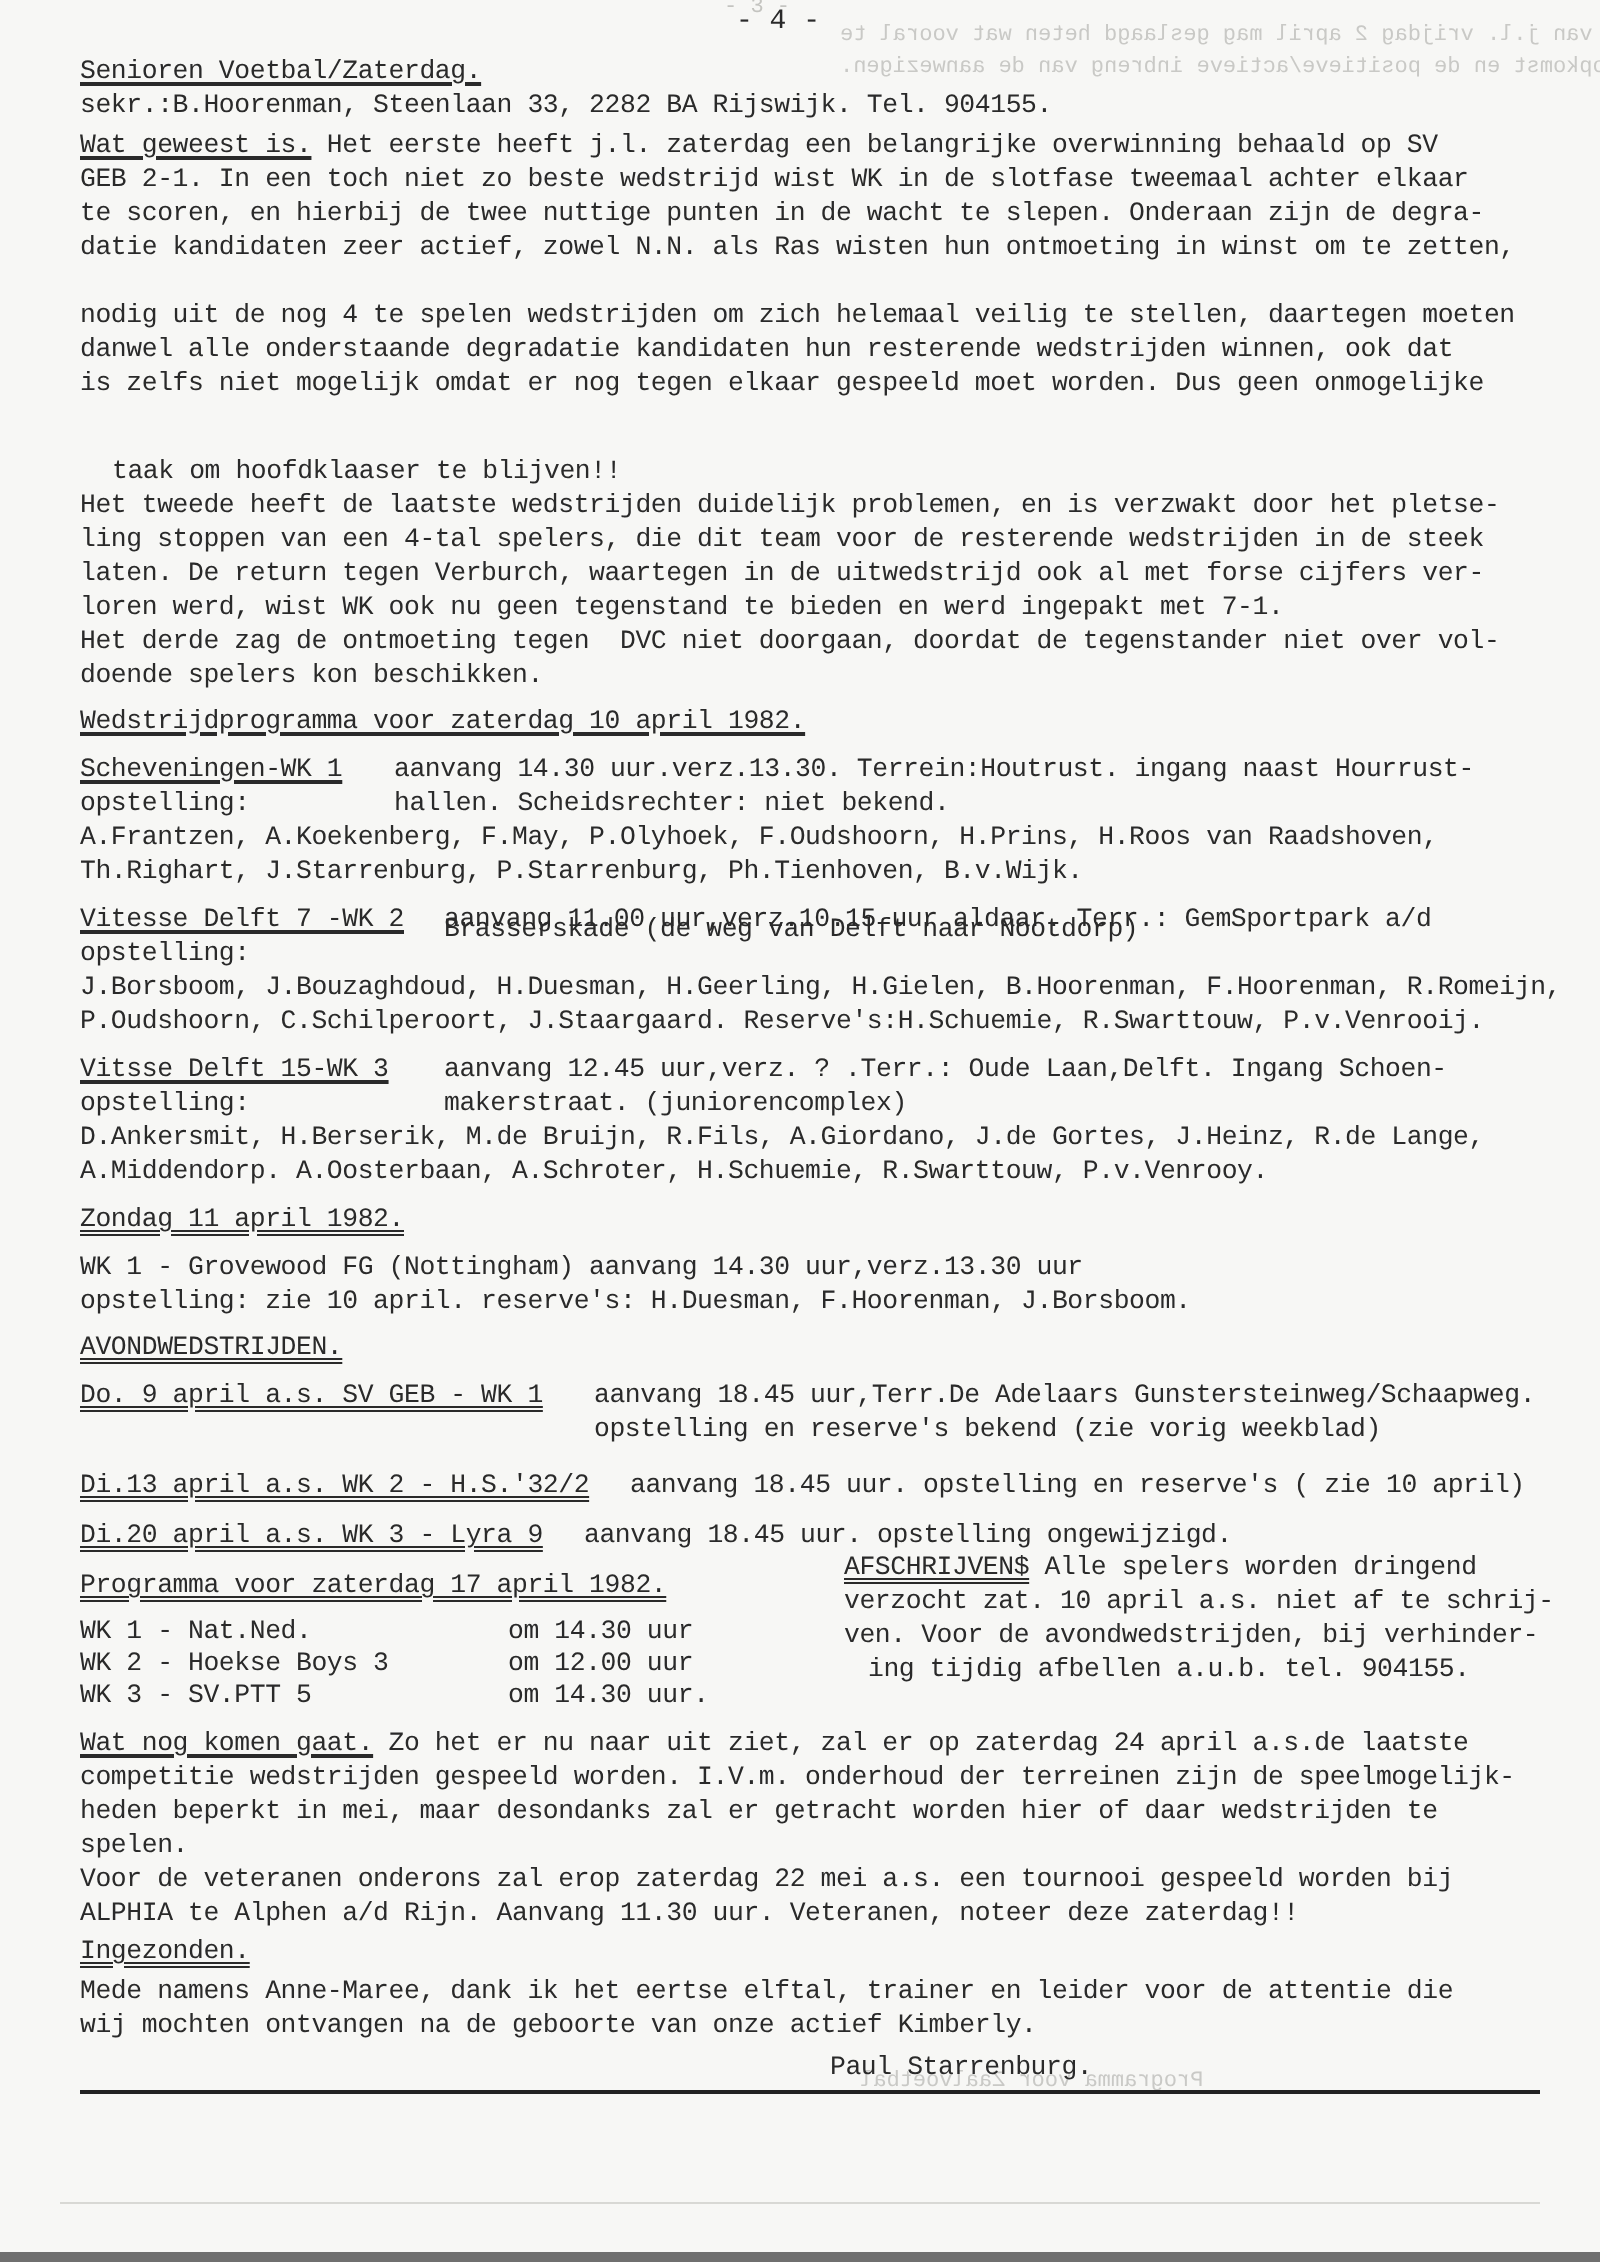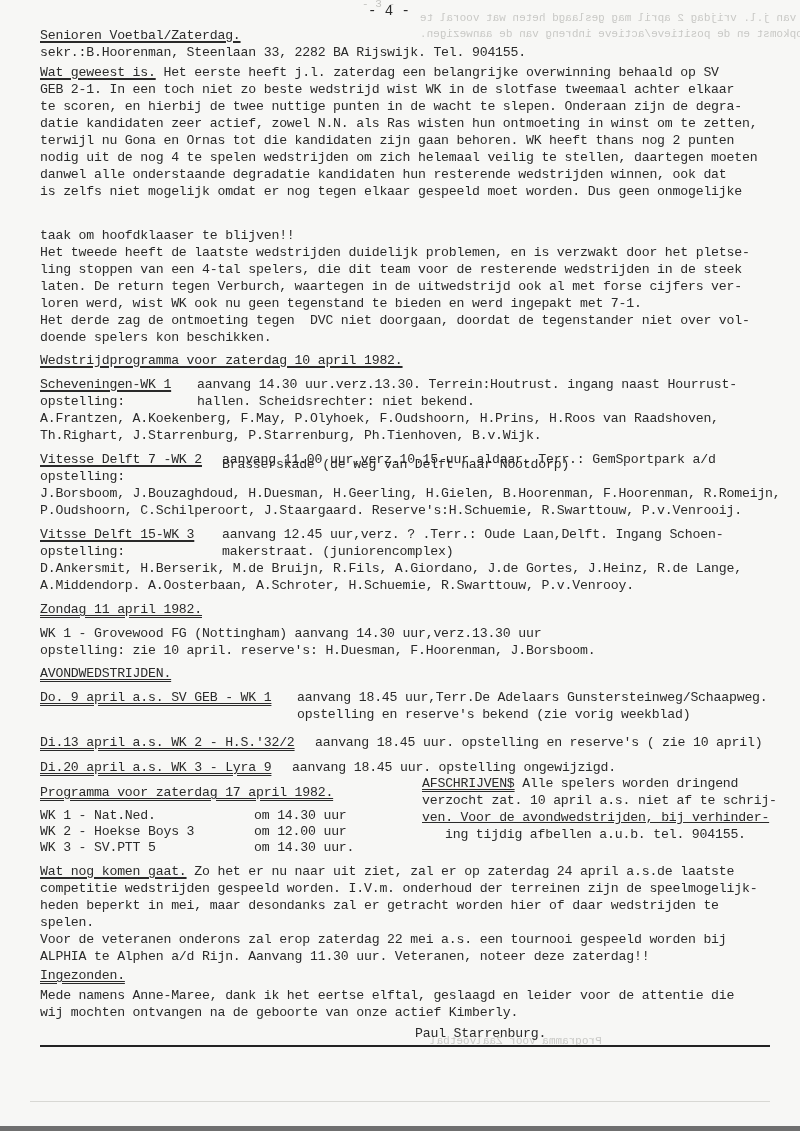--- a/index.html
+++ b/index.html
@@ -38,25 +38,24 @@
 
   <span class="page-number" style="top:3px;">- 4 -</span>
 
   <div class="ln u" style="left:40px;top:28px;">Senioren Voetbal/Zaterdag.</div>
   <div class="ln" style="left:40px;top:45px;">sekr.:B.Hoorenman, Steenlaan 33, 2282 BA Rijswijk. Tel. 904155.</div>
 
   <div class="ln" style="left:40px;top:65px;"><span class="u">Wat geweest is.</span><span> Het eerste heeft j.l. zaterdag een belangrijke overwinning behaald op SV</span></div>
   <div class="ln" style="left:40px;top:82px;">GEB 2-1. In een toch niet zo beste wedstrijd wist WK in de slotfase tweemaal achter elkaar</div>
   <div class="ln" style="left:40px;top:99px;">te scoren, en hierbij de twee nuttige punten in de wacht te slepen. Onderaan zijn de degra-</div>
   <div class="ln" style="left:40px;top:116px;">datie kandidaten zeer actief, zowel N.N. als Ras wisten hun ontmoeting in winst om te zetten,</div>
-  <div class="ln" style="left:40px;top:133px;">terwijl nu Gona en Ornas tot die kandidaten zijn gaan behoren. WK heeft thans nog 2 punten</div>
   <div class="ln" style="left:40px;top:150px;">nodig uit de nog 4 te spelen wedstrijden om zich helemaal veilig te stellen, daartegen moeten</div>
   <div class="ln" style="left:40px;top:167px;">danwel alle onderstaande degradatie kandidaten hun resterende wedstrijden winnen, ook dat</div>
   <div class="ln" style="left:40px;top:184px;">is zelfs niet mogelijk omdat er nog tegen elkaar gespeeld moet worden. Dus geen onmogelijke</div>
-  <div class="ln" style="left:40px;top:228px;">taak om hoofdklaaser te blijven!!</div>
+  <div class="ln" style="left:56px;top:228px;">taak om hoofdklaaser te blijven!!</div>
   <div class="ln" style="left:40px;top:245px;">Het tweede heeft de laatste wedstrijden duidelijk problemen, en is verzwakt door het pletse-</div>
   <div class="ln" style="left:40px;top:262px;text-align:right;">ling stoppen van een 4-tal spelers, die dit team voor de resterende wedstrijden in de steek</div>
   <div class="ln" style="left:40px;top:279px;">laten. De return tegen Verburch, waartegen in de uitwedstrijd ook al met forse cijfers ver-</div>
   <div class="ln" style="left:40px;top:296px;">loren werd, wist WK ook nu geen tegenstand te bieden en werd ingepakt met 7-1.</div>
   <div class="ln" style="left:40px;top:313px;">Het derde zag de ontmoeting tegen  DVC niet doorgaan, doordat de tegenstander niet over vol-</div>
   <div class="ln" style="left:40px;top:330px;">doende spelers kon beschikken.</div>
 
   <div class="ln u" style="left:40px;top:353px;">Wedstrijdprogramma voor zaterdag 10 april 1982.</div>
 
   <div class="ln u" style="left:40px;top:377px;">Scheveningen-WK 1</div>
@@ -98,31 +97,31 @@
   <div class="ln uu" style="left:40px;top:785px;">Programma voor zaterdag 17 april 1982.</div>
   <div class="ln" style="left:40px;top:808px;">WK 1 - Nat.Ned.</div>
   <div class="ln" style="left:254px;top:808px;">om 14.30 uur</div>
   <div class="ln" style="left:40px;top:824px;">WK 2 - Hoekse Boys 3</div>
   <div class="ln" style="left:254px;top:824px;">om 12.00 uur</div>
   <div class="ln" style="left:40px;top:840px;">WK 3 - SV.PTT 5</div>
   <div class="ln" style="left:254px;top:840px;">om 14.30 uur.</div>
 
   <div class="ln" style="left:422px;top:776px;"><span class="uu">AFSCHRIJVEN$</span><span> Alle spelers worden dringend</span></div>
   <div class="ln" style="left:422px;top:793px;">verzocht zat. 10 april a.s. niet af te schrij-</div>
-  <div class="ln" style="left:422px;top:810px;text-decoration:underline;">ven. Voor de avondwedstrijden, bij verhinder-</div>
-  <div class="ln" style="left:445px;top:827px;text-align:right;">ing tijdig afbellen a.u.b. tel. 904155.</div>
+  <div class="ln" style="left:422px;top:810px;">ven. Voor de avondwedstrijden, bij verhinder-</div>
+  <div class="ln" style="left:434px;top:827px;text-align:right;">ing tijdig afbellen a.u.b. tel. 904155.</div>
 
   <div class="ln" style="left:40px;top:864px;"><span class="u">Wat nog komen gaat.</span><span> Zo het er nu naar uit ziet, zal er op zaterdag 24 april a.s.de laatste</span></div>
   <div class="ln" style="left:40px;top:881px;">competitie wedstrijden gespeeld worden. I.V.m. onderhoud der terreinen zijn de speelmogelijk-</div>
   <div class="ln" style="left:40px;top:898px;">heden beperkt in mei, maar desondanks zal er getracht worden hier of daar wedstrijden te</div>
   <div class="ln" style="left:40px;top:915px;">spelen.</div>
   <div class="ln" style="left:40px;top:932px;">Voor de veteranen onderons zal erop zaterdag 22 mei a.s. een tournooi gespeeld worden bij</div>
   <div class="ln" style="left:40px;top:949px;">ALPHIA te Alphen a/d Rijn. Aanvang 11.30 uur. Veteranen, noteer deze zaterdag!!</div>
 
   <div class="ln uu" style="left:40px;top:968px;">Ingezonden.</div>
-  <div class="ln" style="left:40px;top:988px;">Mede namens Anne-Maree, dank ik het eertse elftal, geslaagd en leider voor de attentie die</div>
+  <div class="ln" style="left:40px;top:988px;">Mede namens Anne-Maree, dank ik het eertse elftal, trainer en leider voor de attentie die</div>
   <div class="ln" style="left:40px;top:1005px;">wij mochten ontvangen na de geboorte van onze actief Kimberly.</div>
   <div class="ln" style="left:415px;top:1026px;">Paul Starrenburg.</div>
 
   <div class="rule"></div>
   <div class="rule2"></div>
 </div>
 <div class="bottom-edge"></div>
 
 </body></html>

